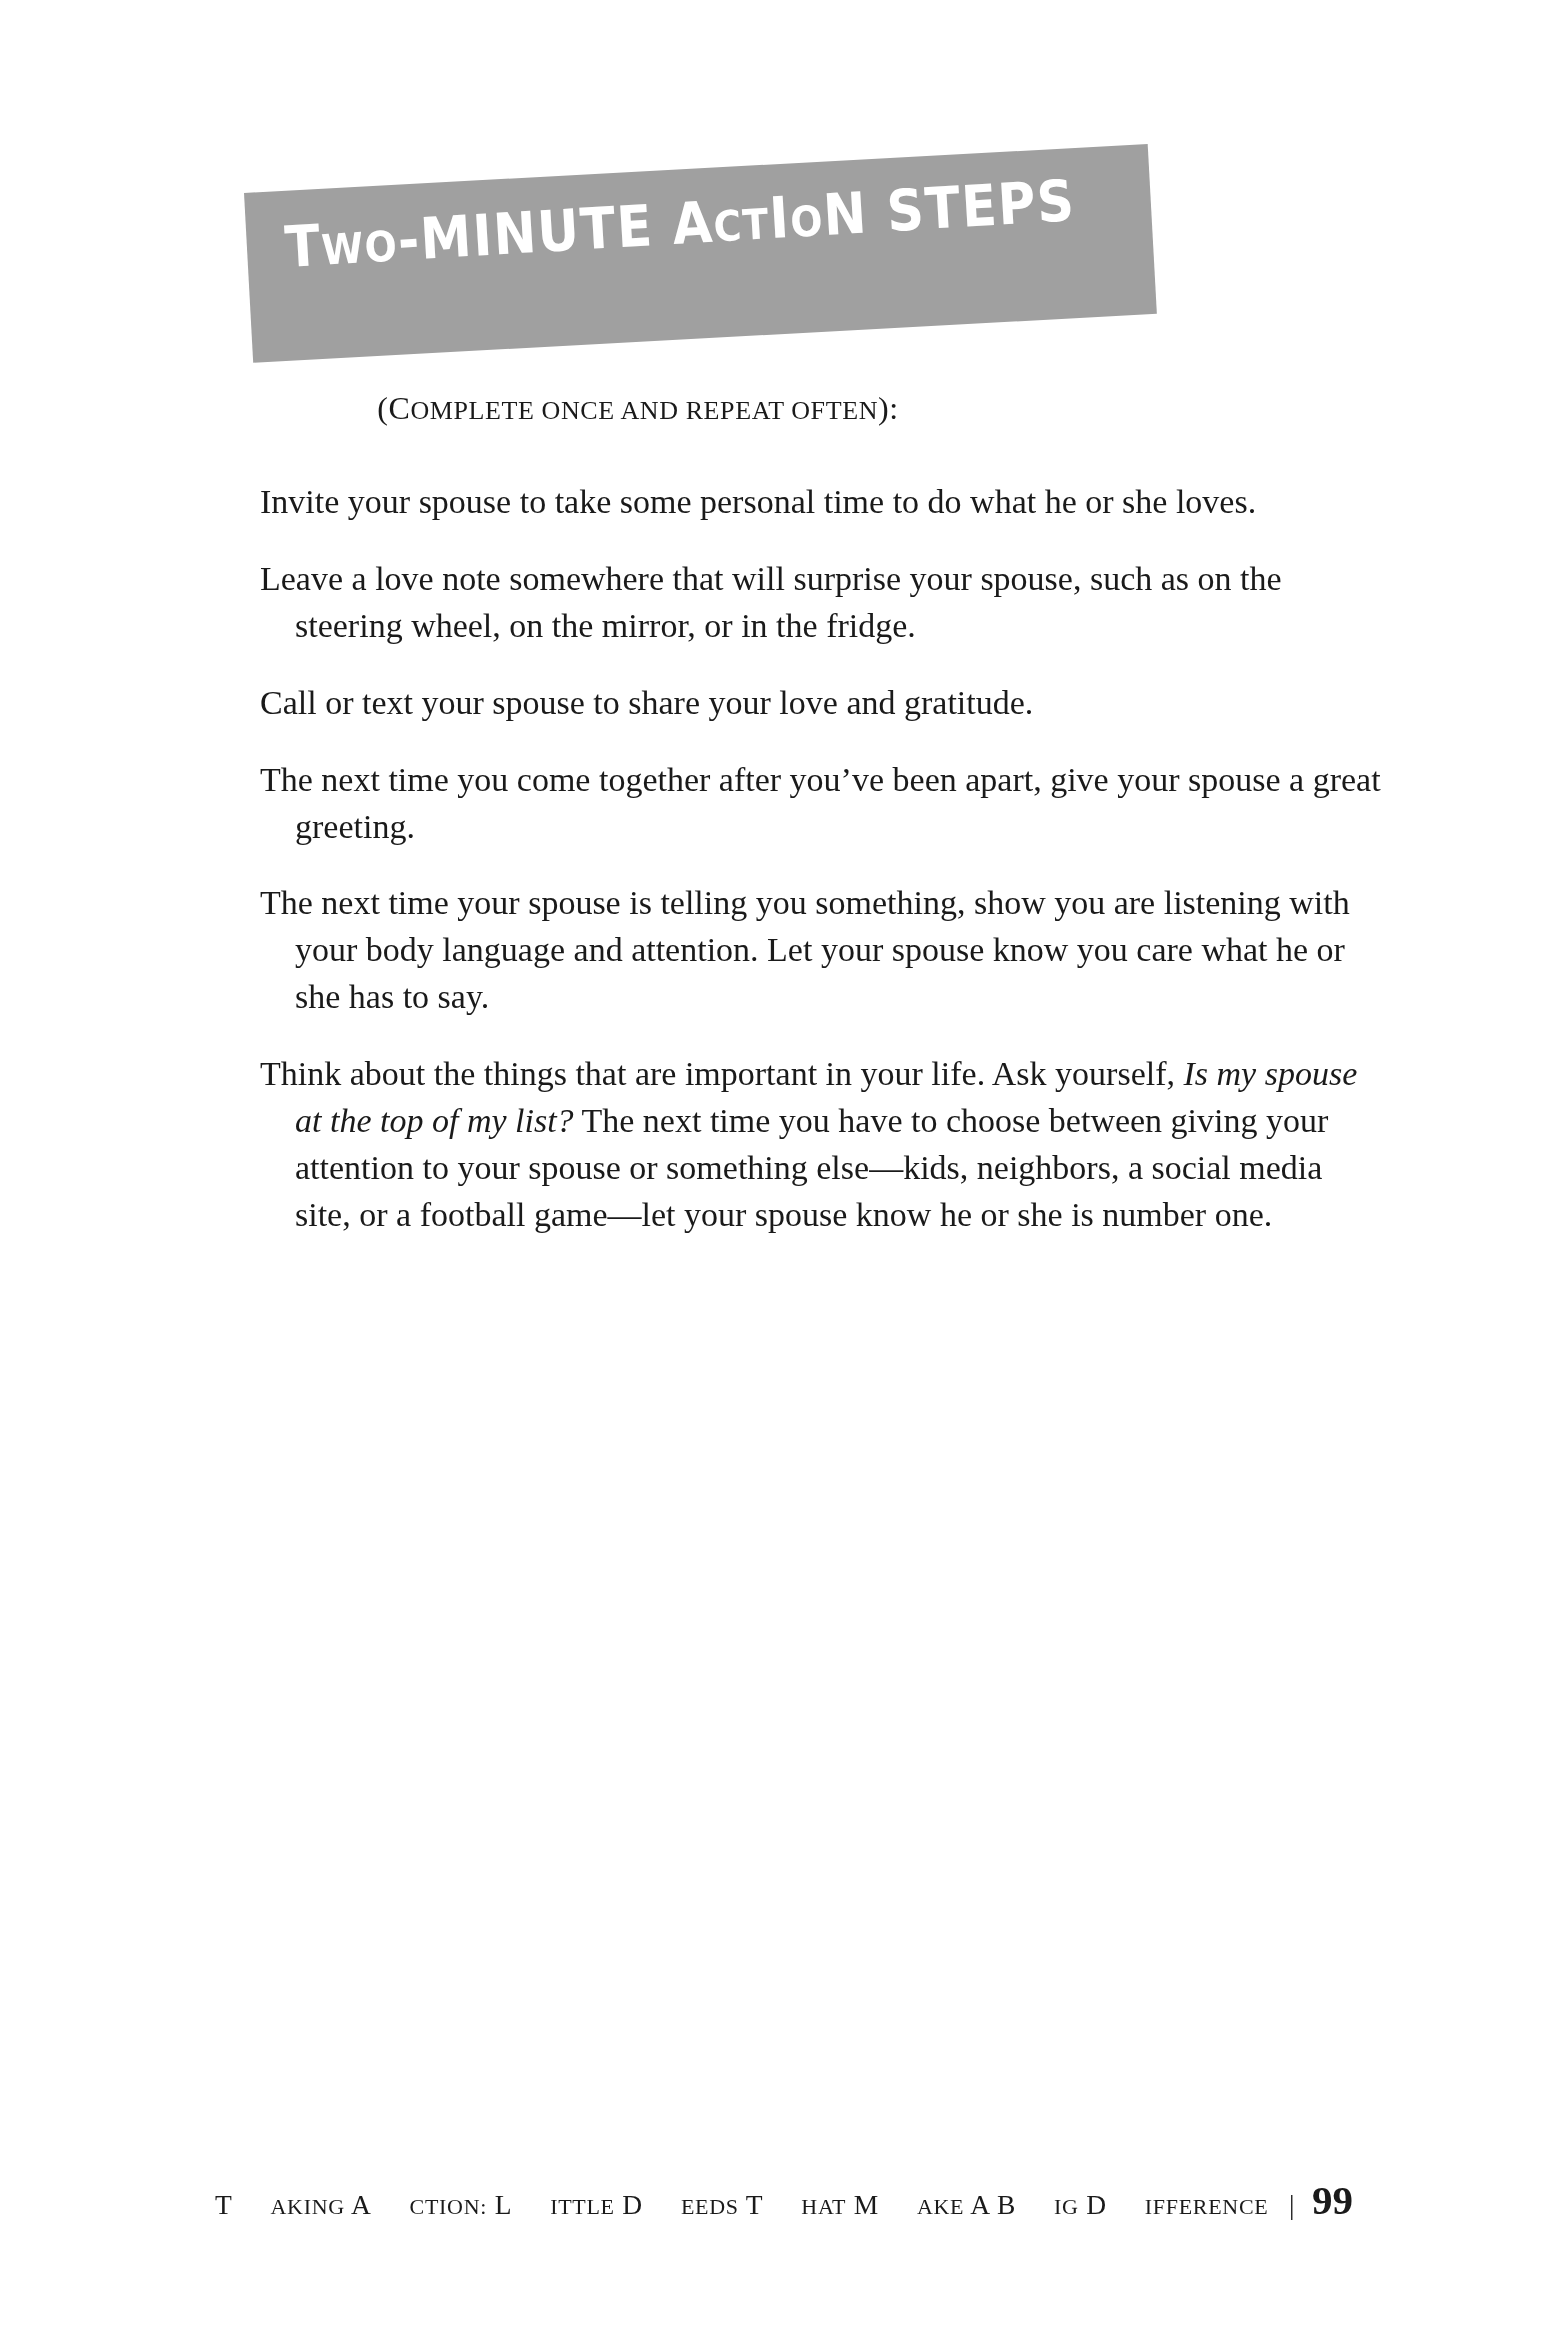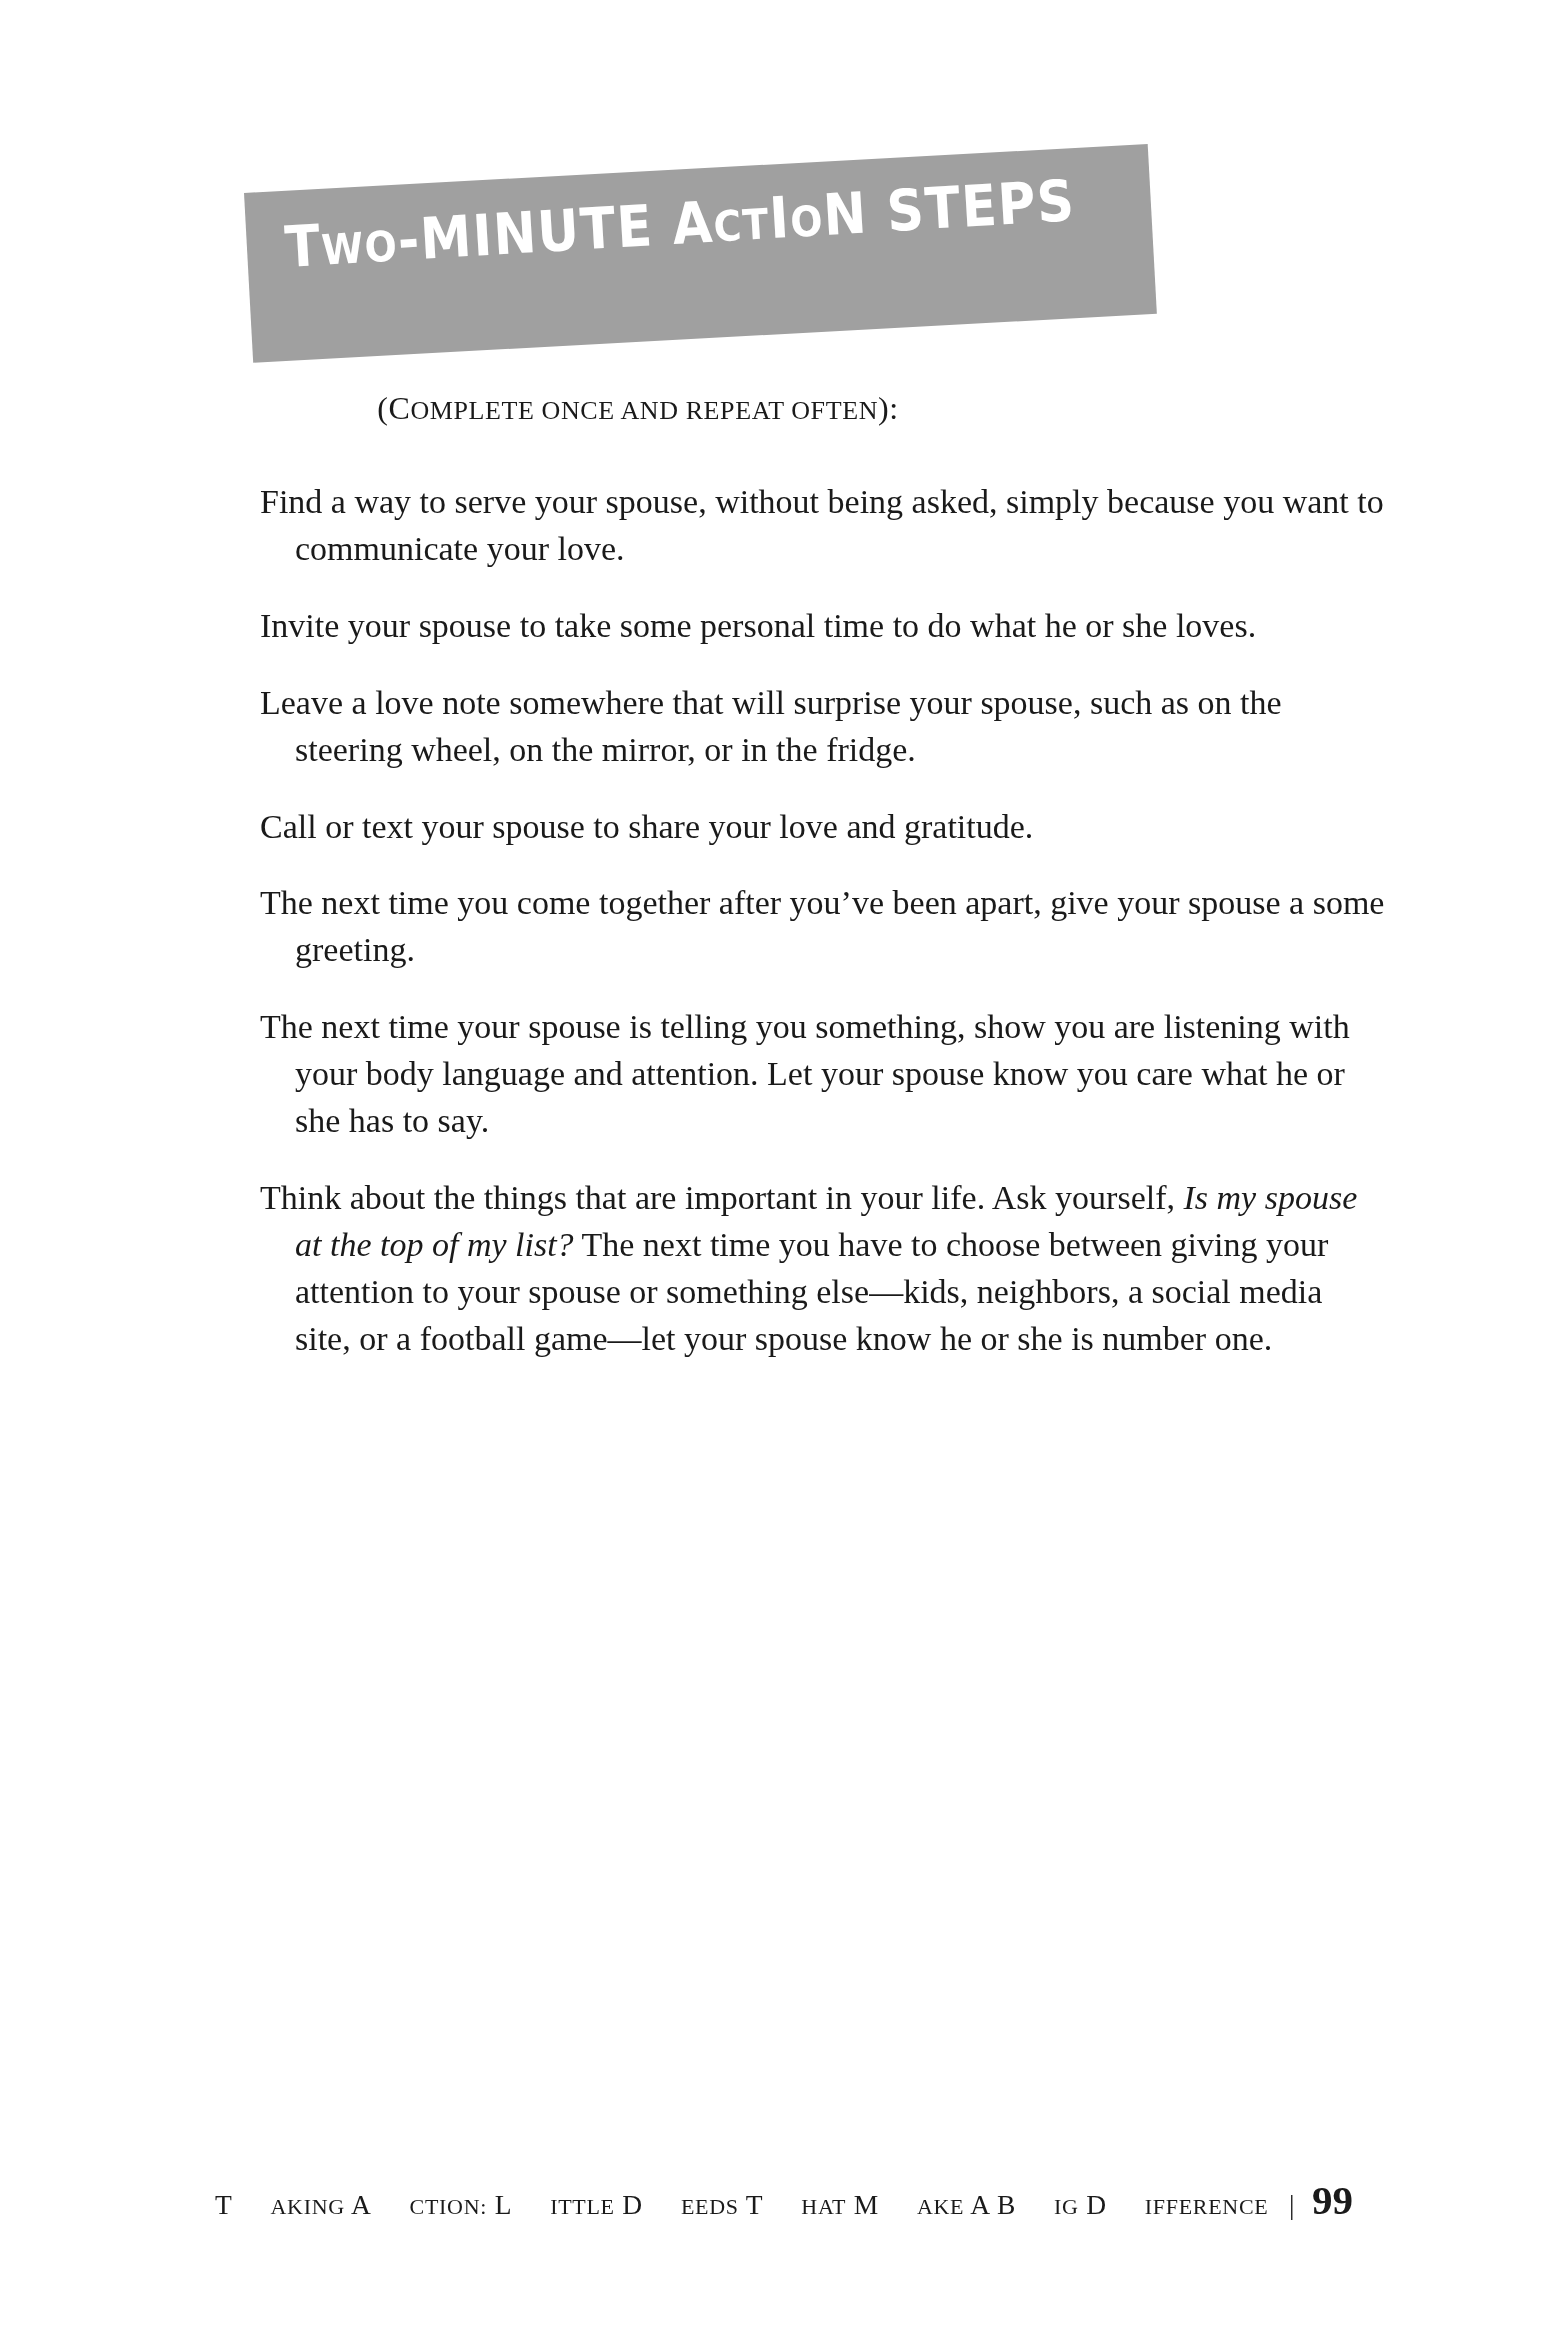--- a/index.html
+++ b/index.html
@@ -132,25 +132,24 @@
     <div class="banner-text">
       <span>T</span><span class="lc">WO</span><span>-MINUTE</span>&nbsp;<span>A</span><span class="lc">CT</span><span>I</span><span class="lc">O</span><span>N</span>&nbsp;<span>STEPS</span>
     </div>
   </div>
 
   <div class="subtitle">
     <span>(C</span><span class="sc">OMPLETE ONCE AND REPEAT OFTEN</span><span>):</span>
   </div>
 
   <div class="body-list">
-    <p class="para">Find a way to serve your spouse, without being asked, simply because you want to communicate your love.</p>
     <p class="para">Invite your spouse to take some personal time to do what he or she loves.</p>
     <p class="para">Leave a love note somewhere that will surprise your spouse, such as on the steering wheel, on the mirror, or in the fridge.</p>
     <p class="para">Call or text your spouse to share your love and gratitude.</p>
-    <p class="para">The next time you come together after you’ve been apart, give your spouse a some greeting.</p>
+    <p class="para">The next time you come together after you’ve been apart, give your spouse a great greeting.</p>
     <p class="para">The next time your spouse is telling you something, show you are listening with your body language and attention. Let your spouse know you care what he or she has to say.</p>
     <p class="para" id="step7">Think about the things that are important in your life. Ask yourself, <em>Is my spouse at the top of my list?</em> The next time you have to choose between giving your attention to your spouse or something else—kids, neighbors, a social media site, or a football game—let your spouse know he or she is number one.</p>
   </div>
 
   <div class="footer">
     <span id="runhead"><span>T</span><span class="sc">AKING</span> <span>A</span><span class="sc">CTION:</span> <span>L</span><span class="sc">ITTLE</span> <span>D</span><span class="sc">EEDS</span> <span>T</span><span class="sc">HAT</span> <span>M</span><span class="sc">AKE</span> <span>A</span> <span>B</span><span class="sc">IG</span> <span>D</span><span class="sc">IFFERENCE</span></span>
     <span class="bar">|</span>
     <span class="pageno">99</span>
   </div>
 

